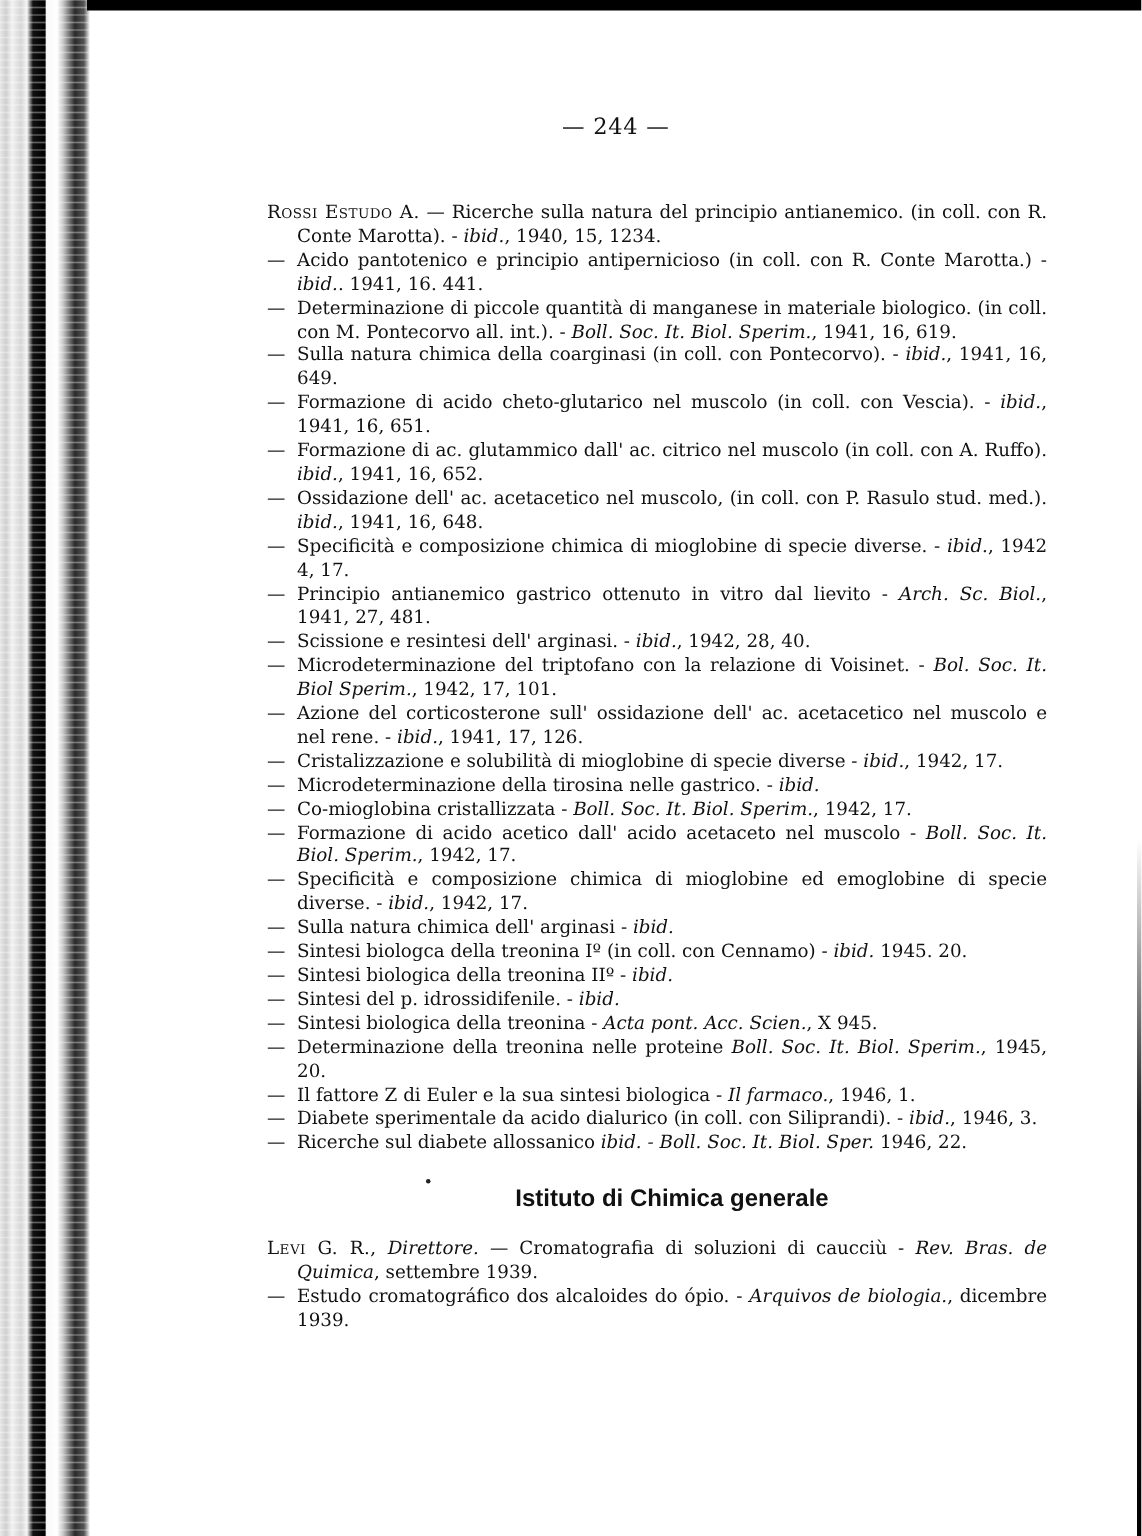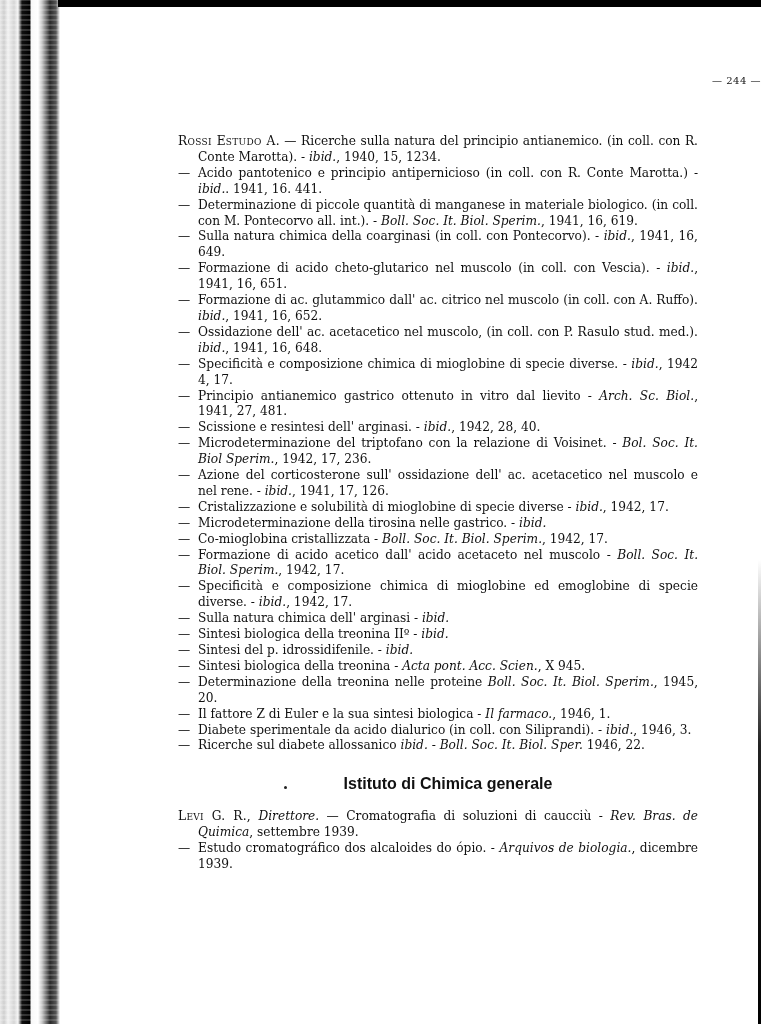--- a/index.html
+++ b/index.html
@@ -23,21 +23,21 @@
   .binding-speck {
     position: absolute; left: 0; top: 0; width: 60px; height: 1024px;
     background: repeating-linear-gradient(0deg, rgba(255,255,255,0.0) 0px, rgba(255,255,255,0.0) 3px, rgba(255,255,255,0.35) 4px, rgba(255,255,255,0.0) 5px);
   }
   .right-edge {
     position: absolute; right: 0; top: 560px; width: 3px; height: 464px;
     background: linear-gradient(180deg, #fff, #222 40%, #000);
   }
   .page-number {
     position: absolute; top: 75px; left: 0; width: 100%;
-    text-align: right; font-size: 10px; letter-spacing: 0.5px;
+    text-align: center; font-size: 15px; letter-spacing: 0.5px;
     padding-left: 60px; box-sizing: border-box;
   }
   .content {
     position: absolute; left: 178px; top: 134px; width: 520px;
     font-size: 12.2px; line-height: 15.9px;
   }
   .entry {
     padding-left: 20px; text-indent: -20px; text-align: justify;
   }
   .entry .dash { display: inline-block; width: 20px; text-indent: 0; }
@@ -68,28 +68,29 @@
       <div class="entry"><span class="author">Rossi Estudo A.</span><span> — </span><span>Ricerche sulla natura del principio antianemico. (in coll. con R. Conte Marotta). - </span><i>ibid.</i><span>, 1940, 15, 1234.</span></div>
       <div class="entry"><span class="dash">—</span><span>Acido pantotenico e principio antipernicioso (in coll. con R. Conte Marotta.) - </span><i>ibid.</i><span>. 1941, 16. 441.</span></div>
       <div class="entry"><span class="dash">—</span><span>Determinazione di piccole quantità di manganese in materiale biologico. (in coll. con M. Pontecorvo all. int.). - </span><i>Boll. Soc. It. Biol. Sperim.</i><span>, 1941, 16, 619.</span></div>
       <div class="entry"><span class="dash">—</span><span>Sulla natura chimica della coarginasi (in coll. con Pontecorvo). - </span><i>ibid.</i><span>, 1941, 16, 649.</span></div>
       <div class="entry"><span class="dash">—</span><span>Formazione di acido cheto-glutarico nel muscolo (in coll. con Vescia). - </span><i>ibid.</i><span>, 1941, 16, 651.</span></div>
       <div class="entry"><span class="dash">—</span><span>Formazione di ac. glutammico dall' ac. citrico nel muscolo (in coll. con A. Ruffo). </span><i>ibid.</i><span>, 1941, 16, 652.</span></div>
       <div class="entry"><span class="dash">—</span><span>Ossidazione dell' ac. acetacetico nel muscolo, (in coll. con P. Rasulo stud. med.). </span><i>ibid.</i><span>, 1941, 16, 648.</span></div>
       <div class="entry"><span class="dash">—</span><span>Specificità e composizione chimica di mioglobine di specie diverse. - </span><i>ibid.</i><span>, 1942 4, 17.</span></div>
       <div class="entry"><span class="dash">—</span><span>Principio antianemico gastrico ottenuto in vitro dal lievito - </span><i>Arch. Sc. Biol.</i><span>, 1941, 27, 481.</span></div>
       <div class="entry"><span class="dash">—</span><span>Scissione e resintesi dell' arginasi. - </span><i>ibid.</i><span>, 1942, 28, 40.</span></div>
-      <div class="entry"><span class="dash">—</span><span>Microdeterminazione del triptofano con la relazione di Voisinet. - </span><i>Bol. Soc. It. Biol Sperim.</i><span>, 1942, 17, 236.</span></div>
+      <div class="entry"><span class="dash">—</span><span>Microdeterminazione del triptofano con la relazione di Voisinet. - </span><i>Bol. Soc. It. Biol Sperim.</i><span>, 1942, 17, 101.</span></div>
       <div class="entry"><span class="dash">—</span><span>Azione del corticosterone sull' ossidazione dell' ac. acetacetico nel muscolo e nel rene. - </span><i>ibid.</i><span>, 1941, 17, 126.</span></div>
       <div class="entry"><span class="dash">—</span><span>Cristalizzazione e solubilità di mioglobine di specie diverse - </span><i>ibid.</i><span>, 1942, 17.</span></div>
       <div class="entry"><span class="dash">—</span><span>Microdeterminazione della tirosina nelle gastrico. - </span><i>ibid.</i></div>
       <div class="entry"><span class="dash">—</span><span>Co-mioglobina cristallizzata - </span><i>Boll. Soc. It. Biol. Sperim.</i><span>, 1942, 17.</span></div>
       <div class="entry"><span class="dash">—</span><span>Formazione di acido acetico dall' acido acetaceto nel muscolo - </span><i>Boll. Soc. It. Biol. Sperim.</i><span>, 1942, 17.</span></div>
       <div class="entry"><span class="dash">—</span><span>Specificità e composizione chimica di mioglobine ed emoglobine di specie diverse. - </span><i>ibid.</i><span>, 1942, 17.</span></div>
       <div class="entry"><span class="dash">—</span><span>Sulla natura chimica dell' arginasi - </span><i>ibid.</i></div>
+      <div class="entry"><span class="dash">—</span><span>Sintesi biologca della treonina Iº (in coll. con Cennamo) - </span><i>ibid.</i><span> 1945. 20.</span></div>
       <div class="entry"><span class="dash">—</span><span>Sintesi biologica della treonina IIº - </span><i>ibid.</i></div>
       <div class="entry"><span class="dash">—</span><span>Sintesi del p. idrossidifenile. - </span><i>ibid.</i></div>
       <div class="entry"><span class="dash">—</span><span>Sintesi biologica della treonina - </span><i>Acta pont. Acc. Scien.</i><span>, X 945.</span></div>
       <div class="entry"><span class="dash">—</span><span>Determinazione della treonina nelle proteine </span><i>Boll. Soc. It. Biol. Sperim.</i><span>, 1945, 20.</span></div>
       <div class="entry"><span class="dash">—</span><span>Il fattore Z di Euler e la sua sintesi biologica - </span><i>Il farmaco.</i><span>, 1946, 1.</span></div>
       <div class="entry"><span class="dash">—</span><span>Diabete sperimentale da acido dialurico (in coll. con Siliprandi). - </span><i>ibid.</i><span>, 1946, 3.</span></div>
       <div class="entry"><span class="dash">—</span><span>Ricerche sul diabete allossanico </span><i>ibid. - Boll. Soc. It. Biol. Sper.</i><span> 1946, 22.</span></div>
     </div>
   <div class="section-title">Istituto di Chimica generale</div>
   <div id="section2">

